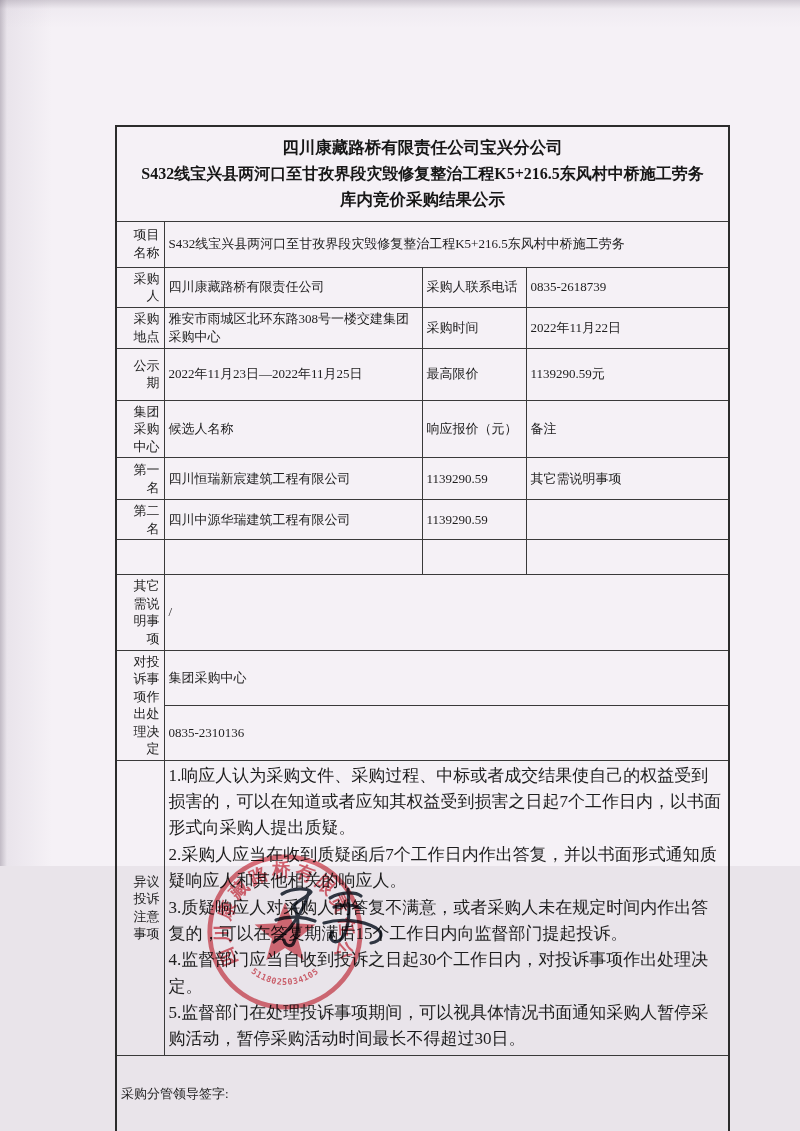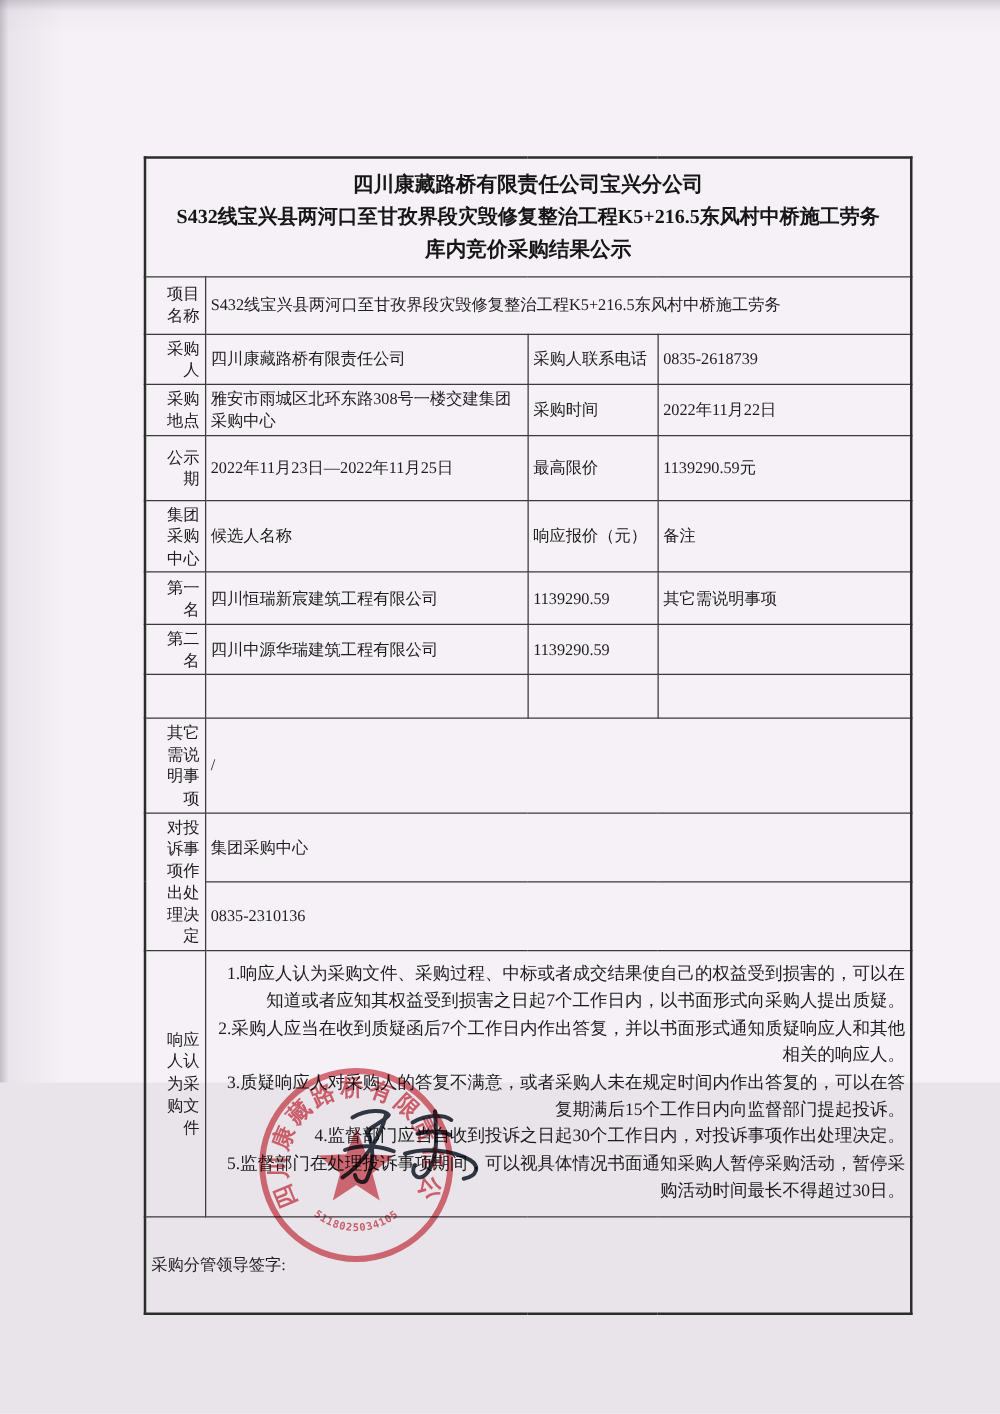--- a/index.html
+++ b/index.html
@@ -39,21 +39,21 @@
   .c-ctr{}
   .c-lft{text-align:left;padding-left:6px;}
   .title-cell{text-align:center;vertical-align:middle;}
   .title-line{
     font-weight:bold;font-size:16.5px;color:#161616;
     line-height:1.6;white-space:nowrap;
   }
   .title-line.long{font-size:16px;}
   .notice-cell{padding:6px 10px 6px 8px;}
   .notice-line{
-    font-size:14px;line-height:1.55;color:#1d1d1d;text-align:right;
+    font-size:17px;line-height:1.55;color:#1d1d1d;text-align:left;
   }
   .sign-cell{padding-left:8px;font-size:13px;}
   
   .seal{
     position:absolute;left:205px;top:852px;width:160px;height:160px;
     mix-blend-mode:multiply;opacity:.88;pointer-events:none;
   }
   .signature{
     position:absolute;left:262px;top:878px;width:150px;height:80px;
     mix-blend-mode:multiply;pointer-events:none;
@@ -143,21 +143,21 @@
 
       <tr style="height:35px">
         <td rowspan="2" class="c-lbl">对投诉事项作出处理决定</td>
         <td colspan="3" class="c-ctr">集团采购中心</td>
       </tr>
       <tr style="height:35px">
         <td colspan="3" class="c-ctr">0835-2310136</td>
       </tr>
 
       <tr style="height:213px">
-        <td class="c-lbl">响应人认为采购文件</td>
+        <td class="c-lbl">异议投诉注意事项</td>
         <td colspan="3" class="notice-cell">
           <div class="notice-line">1.响应人认为采购文件、采购过程、中标或者成交结果使自己的权益受到损害的，可以在知道或者应知其权益受到损害之日起7个工作日内，以书面形式向采购人提出质疑。</div>
           <div class="notice-line">2.采购人应当在收到质疑函后7个工作日内作出答复，并以书面形式通知质疑响应人和其他相关的响应人。</div>
           <div class="notice-line">3.质疑响应人对采购人的答复不满意，或者采购人未在规定时间内作出答复的，可以在答复期满后15个工作日内向监督部门提起投诉。</div>
           <div class="notice-line">4.监督部门应当自收到投诉之日起30个工作日内，对投诉事项作出处理决定。</div>
           <div class="notice-line">5.监督部门在处理投诉事项期间，可以视具体情况书面通知采购人暂停采购活动，暂停采购活动时间最长不得超过30日。</div>
         </td>
       </tr>
 
       <tr style="height:78px">

